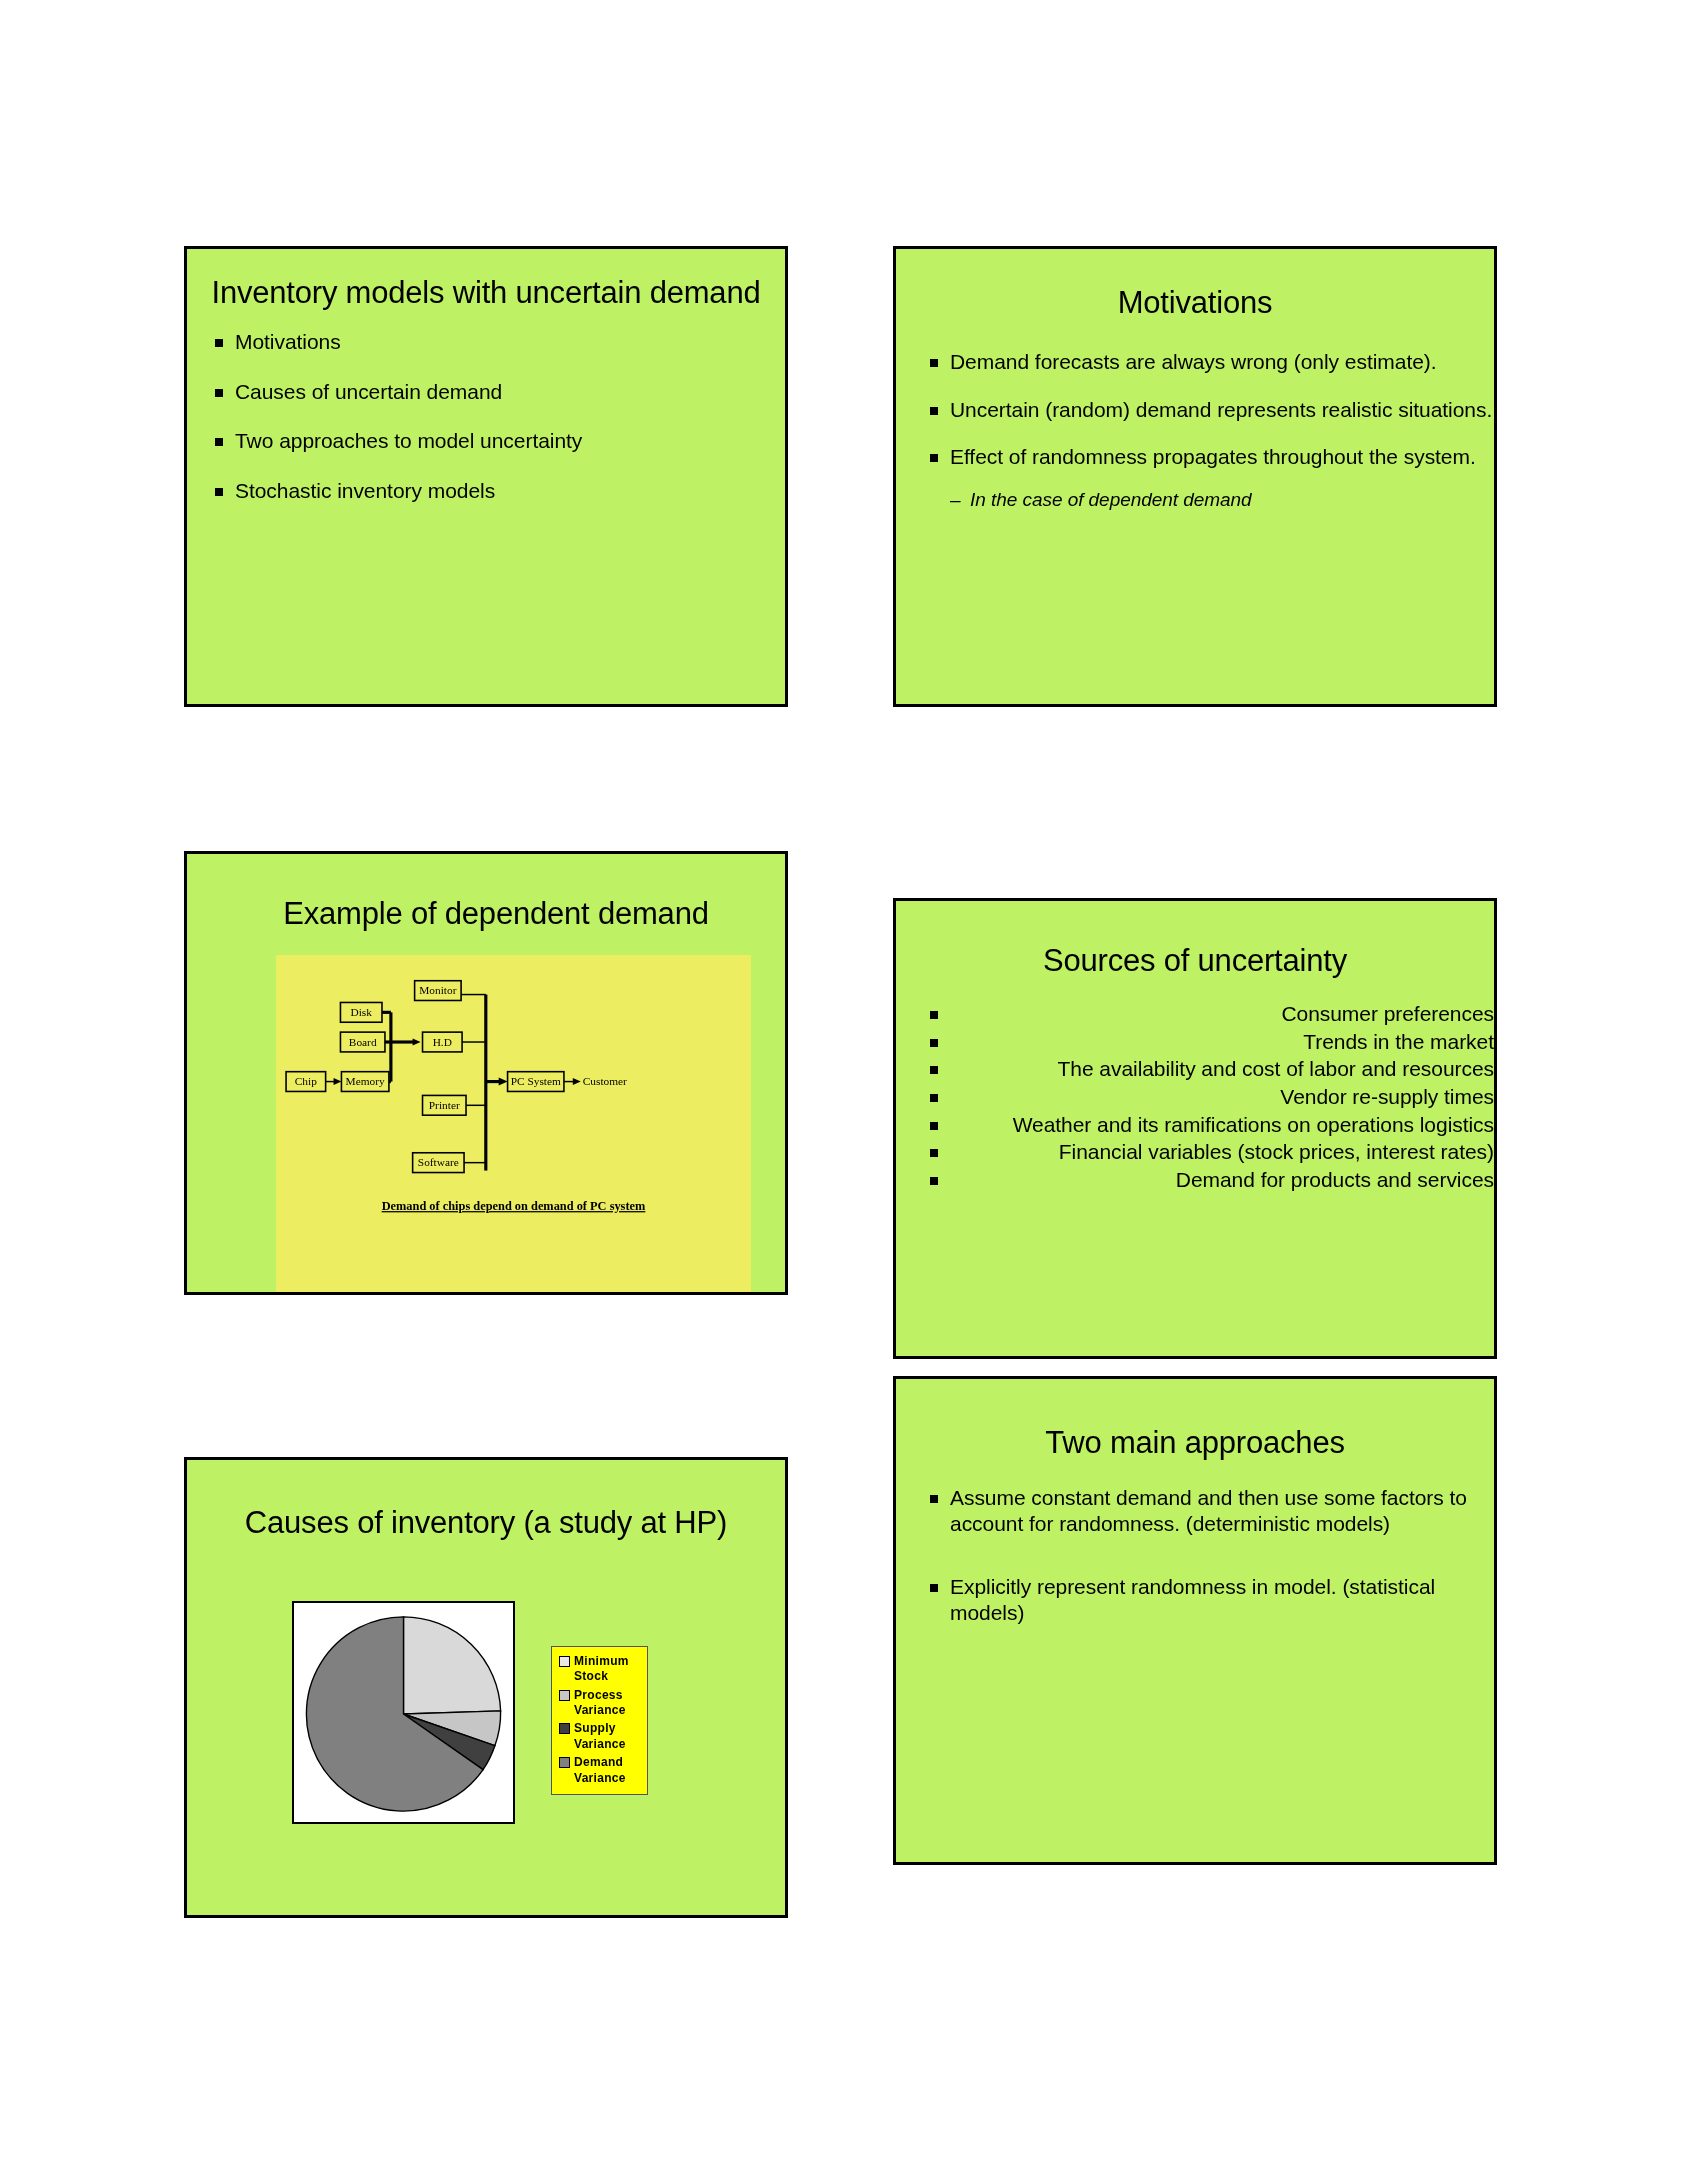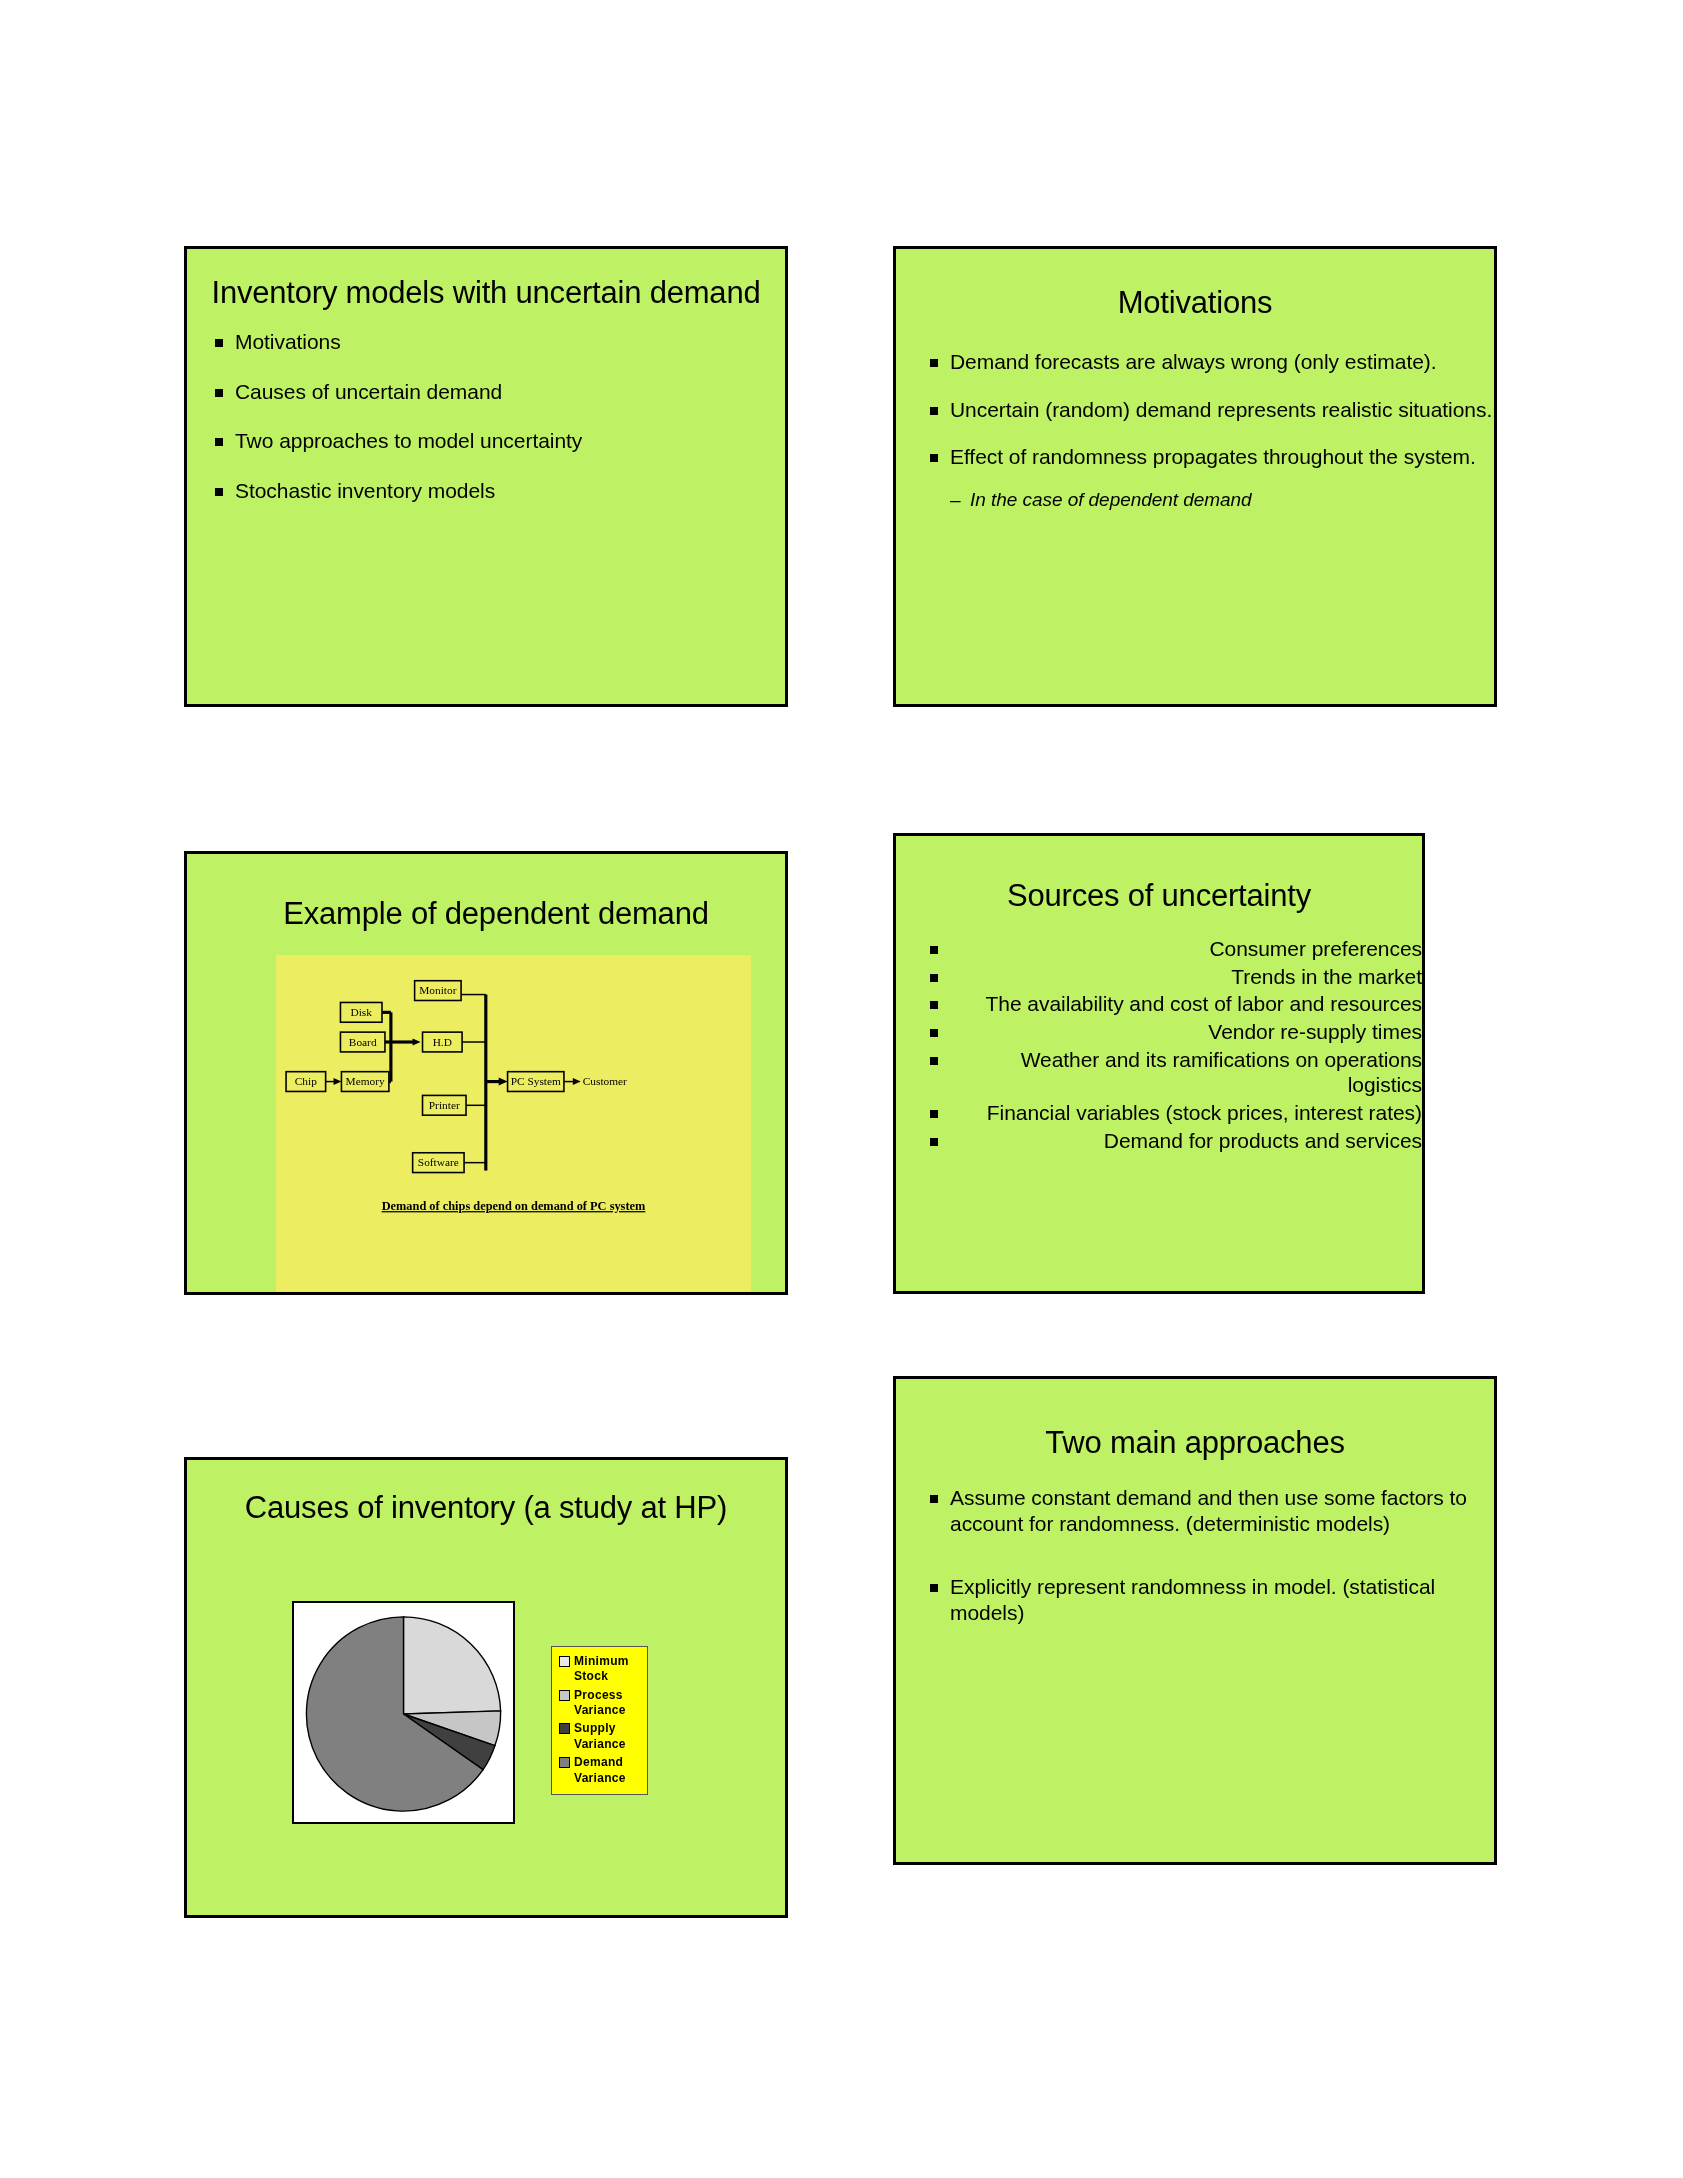--- a/index.html
+++ b/index.html
@@ -22,38 +22,38 @@
   .slide {
     position: absolute;
     border: 3px solid #000;
     background: #bef264;
     box-sizing: border-box;
     overflow: hidden;
   }
   .s1 { left: 184px; top: 246px;  width: 604px; height: 461px; }
   .s2 { left: 893px; top: 246px;  width: 604px; height: 461px; }
   .s3 { left: 184px; top: 851px;  width: 604px; height: 444px; padding-left: 20px; }
-  .s4 { left: 893px; top: 833px;  width: 532px; height: 461px; }
+  .s4 { left: 893px; top: 898px;  width: 604px; height: 461px; }
   .s5 { left: 184px; top: 1457px; width: 604px; height: 461px; }
   .s6 { left: 893px; top: 1376px; width: 604px; height: 489px; }
 
   .slide-title {
     text-align: center;
     font-size: 31px;
     line-height: 1.17;
     font-weight: normal;
     letter-spacing: -0.2px;
     margin: 0;
     padding: 0 18px;
   }
   .s1 .slide-title { padding-top: 26px; }
   .s2 .slide-title { padding-top: 36px; }
   .s3 .slide-title { padding-top: 42px; }
   .s4 .slide-title { padding-top: 42px; }
-  .s5 .slide-title { padding-top: 30px; }
+  .s5 .slide-title { padding-top: 30px; margin-top: 15px; }
   .s6 .slide-title { padding-top: 46px; }
 
   
   ul.bullets {
     list-style: none;
     margin: 0;
     padding: 0;
   }
   ul.bullets > li {
     position: relative;

